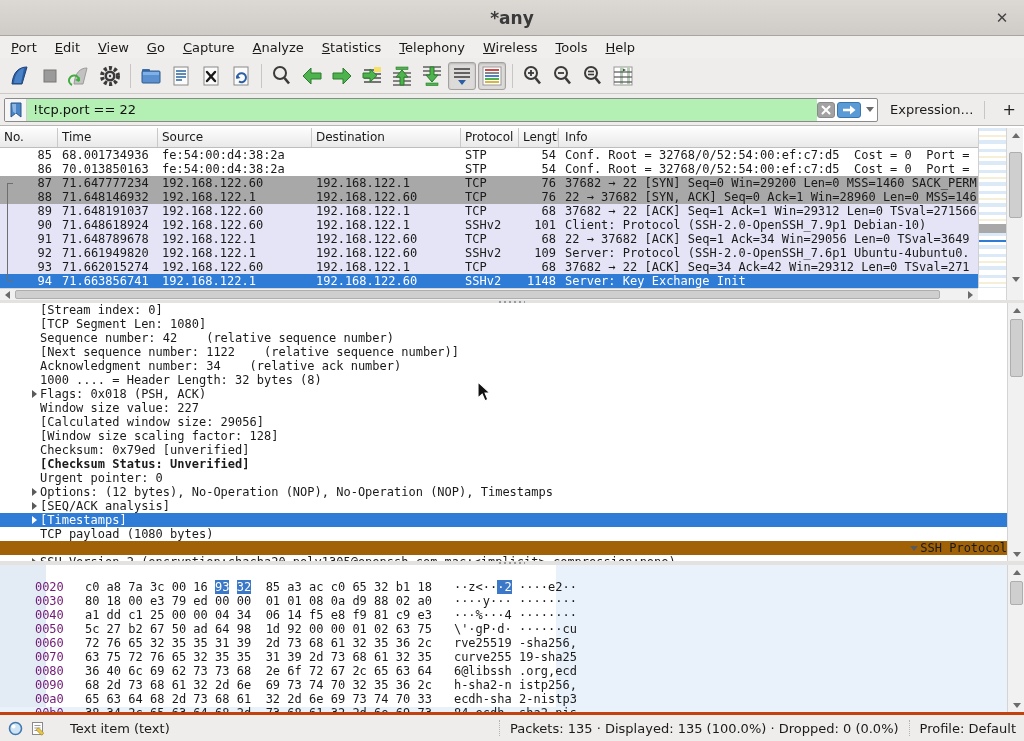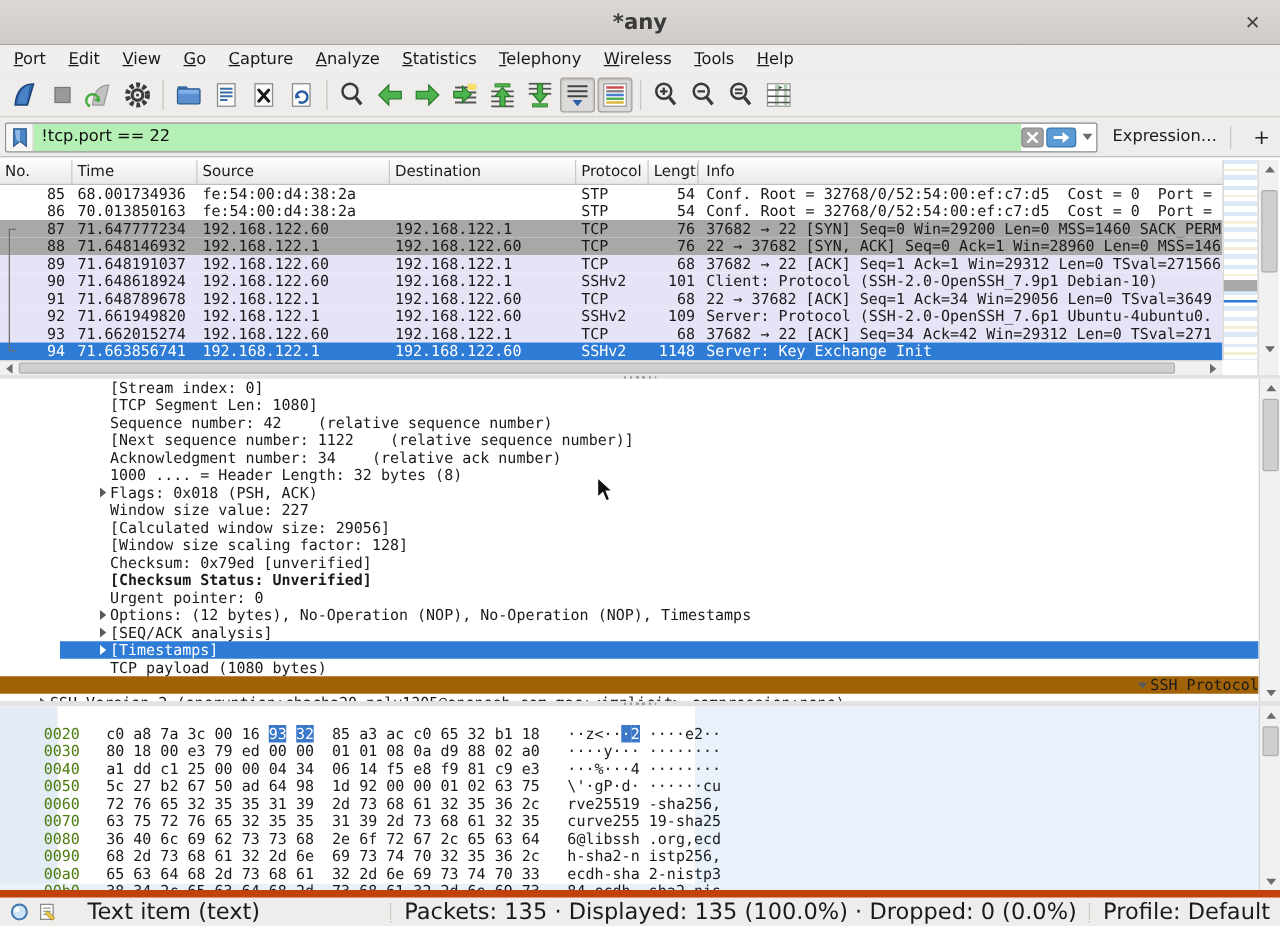--- a/index.html
+++ b/index.html
@@ -87,43 +87,43 @@
   
   .splitter { left:0; width:1024px; height:3px; background:#e4e2e0; display:flex; align-items:center; justify-content:center; }
   .grip { width:26px; height:2px; background:repeating-linear-gradient(90deg,#9a9a9a 0 2px,transparent 2px 5px); }
 
   
   #detailpane { left:0; top:303px; width:1024px; height:258px; background:#fff; overflow:hidden; }
   #detail-rows { position:absolute; left:0; top:0; width:1007px; height:258px; overflow:hidden;
     font-family:"DejaVu Sans Mono", monospace; font-size:12px; }
   .drow { height:14px; line-height:14px; display:flex; align-items:center; white-space:pre; }
   .drow .dar { width:12px; flex:none; display:flex; align-items:center; justify-content:center; }
-  .drow.child { padding-left:28px;margin-left:48px; }
+  .drow.child { padding-left:28px; }
   .drow.root  { padding-left:4px; }
   .drow.grandchild { padding-left:28px; }
   .drow.sel { background:var(--selection,#2f7cd6); color:#fff; }
   .drow.shade { background:#a16207;justify-content:flex-end; }
   .ar-r { width:0; height:0; border-top:4px solid transparent; border-bottom:4px solid transparent; border-left:5px solid #5a5a5a; }
   .ar-d { width:0; height:0; border-left:4px solid transparent; border-right:4px solid transparent; border-top:5px solid #5a5a5a; }
   .drow.sel .ar-r { border-left-color:#fff; }
 
   
   #hexpane { left:0; top:565px; width:1024px; height:147px; background:#e9f1fa; overflow:hidden; }
   #hex-content { position:absolute; left:0; top:0; width:556px; height:142px; background:#fff; }
   #hex-offsetcol { position:absolute; left:0; top:0; width:46px; height:142px; background:#e3ebf4; }
   #hex-rows { position:absolute; left:0; top:1px; width:1007px; font-family:"DejaVu Sans Mono", monospace; font-size:12px; }
   .hxrow { height:14px; line-height:14px; white-space:pre; }
-  .hx-off { display:inline-block; width:46px; color:#4d7c0f; padding-left:6px; }
+  .hx-off { display:inline-block; width:46px; color:#701a75; padding-left:6px; }
   .hx-bytes { padding-left:10px; }
   .hx-ascii { padding-left:22px; }
   .hl { background:var(--hex_highlight,#3c78c8); color:#fff; }
 
   
-  #statusbar { left:0; top:712px; width:1024px; height:29px; background:#efedeb; border-top:6px solid #c2410c;
-    display:flex; align-items:center; font-size:18px; }
+  #statusbar { left:0; top:712px; width:1024px; height:29px; background:#efedeb; border-top:3px solid #c2410c;
+    display:flex; align-items:center; font-size:13px; }
   #status-left { display:flex; align-items:center; gap:8px; padding-left:8px; }
   #status-text { padding-left:24px; }
   #status-spacer { flex:1; }
   .ssep { width:1px; height:16px; border-left:1px dotted #b5b2af; margin:0 10px; }
   #status-right { display:flex; align-items:center; padding-right:8px; }
 
   
   #cursor { left:477px; top:381px; width:14px; height:21px; pointer-events:none; }
 </style>
 </head>

